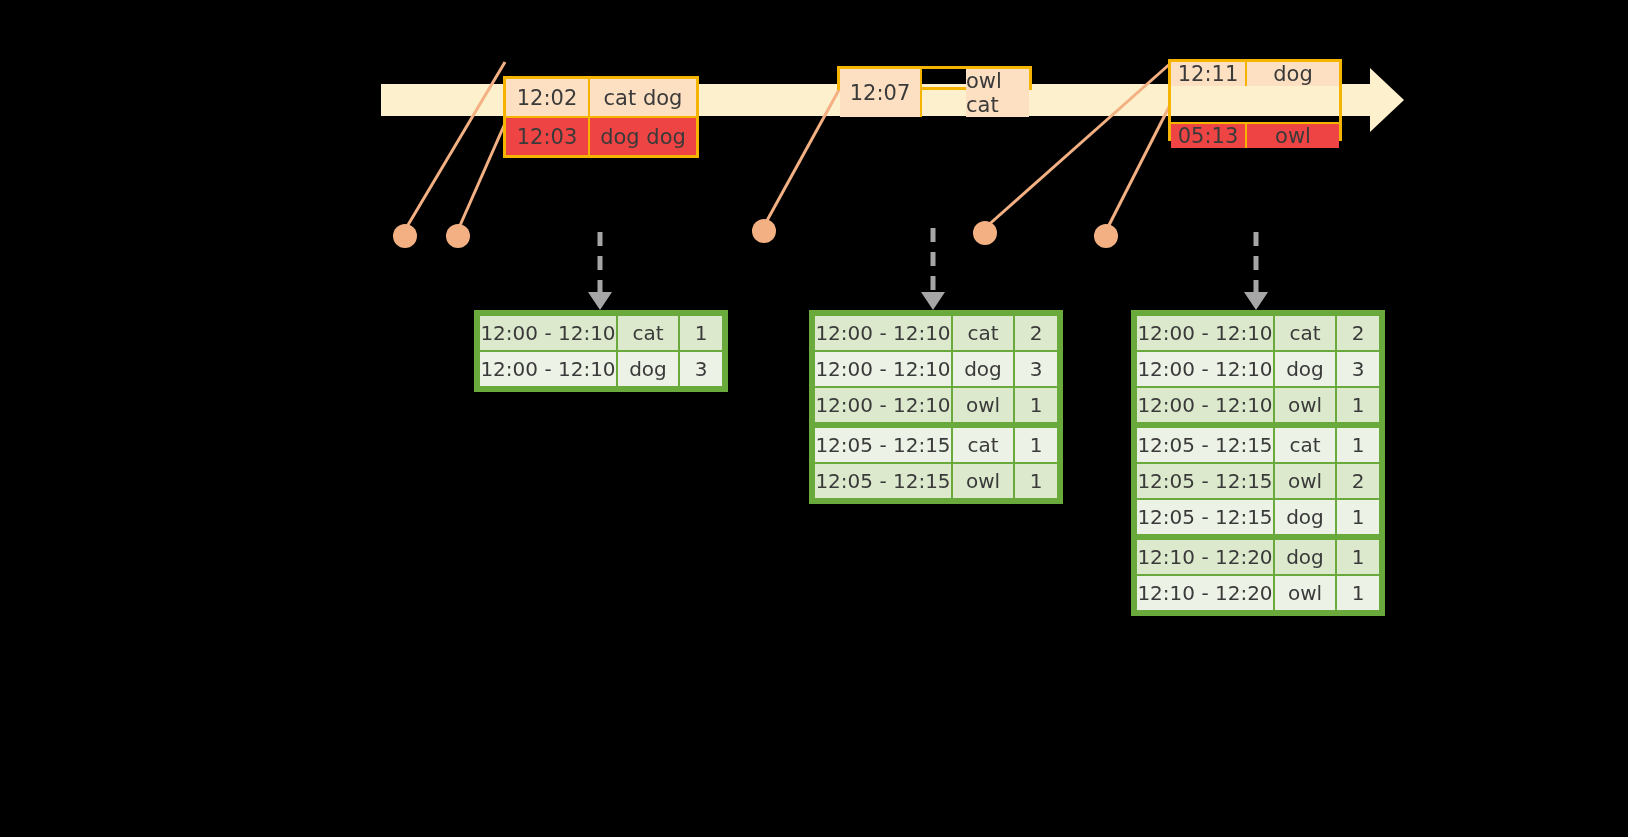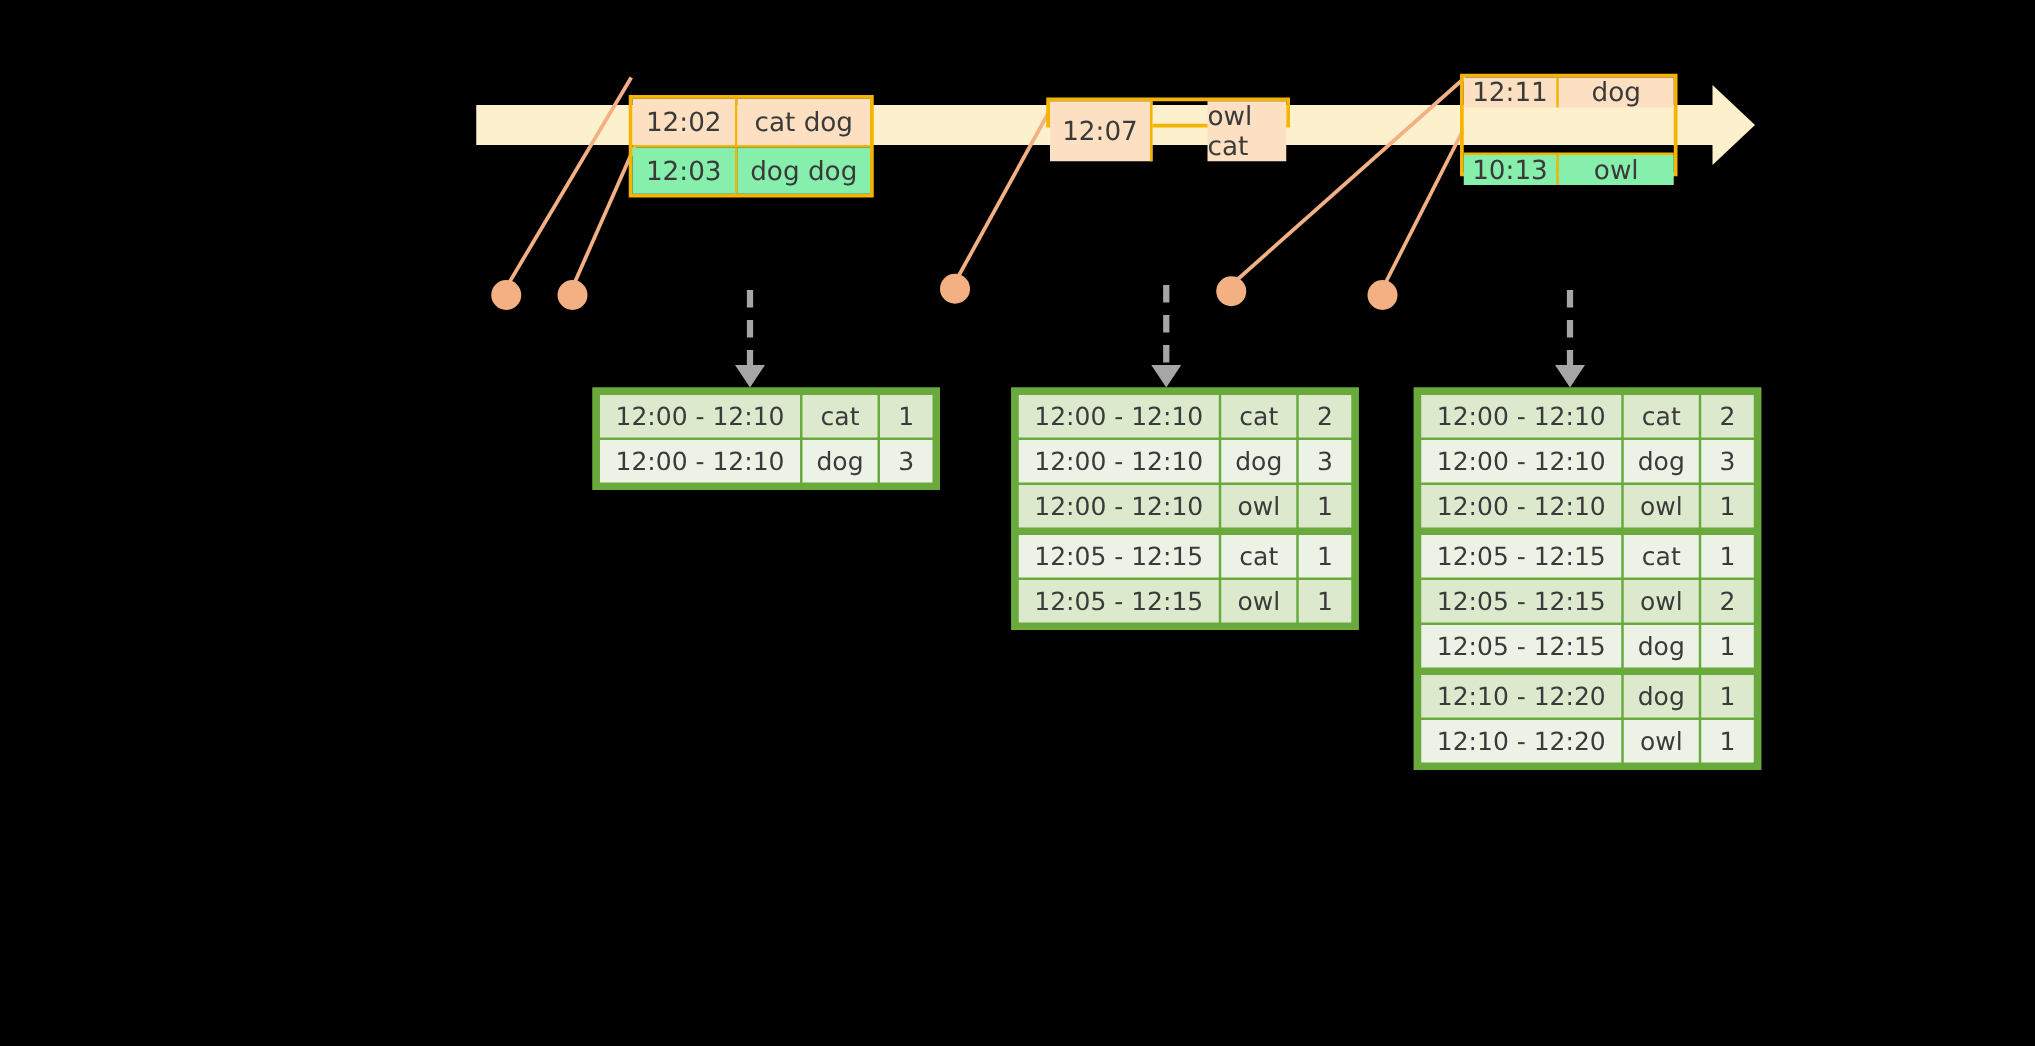--- a/index.html
+++ b/index.html
@@ -16,31 +16,31 @@
 
   
   .evt{position:absolute;border:3px solid #f5b400;box-sizing:border-box;
        display:flex;flex-direction:column;}
   .evt-row{display:flex;flex:1;}
   .evt-row + .evt-row{border-top:2px solid #f5b400;}
   .evt-cell{display:flex;align-items:center;justify-content:center;
        font-size:21px;color:#3a3a3a;box-sizing:border-box;}
   .evt-cell.time{border-right:2px solid #f5b400;}
   .evt-row.shade .evt-cell{background:#fde0c2;}
-  .evt-row.light .evt-cell{background:#86efac;}
+  .evt-row.light .evt-cell{background:#ef4444;}
 
   
   .gtable{position:absolute;border:4px solid #6aaa3c;box-sizing:border-box;
        background:#6aaa3c;display:flex;flex-direction:column;gap:2px;padding:2px;}
   .grow{display:flex;gap:2px;height:34px;}
   .gcell{display:flex;align-items:center;justify-content:center;
        font-size:20px;color:#3a3a3a;box-sizing:border-box;}
   .grow.a .gcell{background:#dce9cd;}
   .grow.b .gcell{background:#ecf2e6;}
-  .gcell.range{width:160px;}
+  .gcell.range{width:136px;}
   .gcell.key{width:60px;}
   .gcell.val{width:42px;}
   .gsep{height:2px;background:#6aaa3c;}
 
   .dot{position:absolute;width:24px;height:24px;border-radius:50%;
        background:#f3b183;}
 </style>
 </head>
 <body>
 
@@ -71,34 +71,34 @@
     <div class="evt-row shade">
       <div class="evt-cell time" style="width:84px;">12:02</div>
       <div class="evt-cell" style="flex:1;">cat dog</div>
     </div>
     <div class="evt-row light">
       <div class="evt-cell time" style="width:84px;">12:03</div>
       <div class="evt-cell" style="flex:1;">dog dog</div>
     </div>
   </div>
 
-  <div class="evt" style="left:837px;top:78px;width:195px;height:24px;">
+  <div class="evt" style="left:837px;top:66px;width:195px;height:24px;">
     <div class="evt-row shade">
       <div class="evt-cell time" style="width:82px;">12:07</div>
       <div class="evt-cell" style="flex:1;margin-left:44px;">owl cat</div>
     </div>
   </div>
 
   <div class="evt" style="left:1168px;top:59px;width:174px;height:82px;gap:36px;">
     <div class="evt-row shade">
       <div class="evt-cell time" style="width:76px;">12:11</div>
       <div class="evt-cell" style="flex:1;">dog</div>
     </div>
     <div class="evt-row light">
-      <div class="evt-cell time" style="width:76px;">10:13</div>
+      <div class="evt-cell time" style="width:76px;">05:13</div>
       <div class="evt-cell" style="flex:1;">owl</div>
     </div>
   </div>
 
   <div id="dots">
       <div class="dot" style="left: 393px; top: 224px;"></div>
       <div class="dot" style="left: 446px; top: 224px;"></div>
       <div class="dot" style="left: 752px; top: 219px;"></div>
       <div class="dot" style="left: 973px; top: 221px;"></div>
       <div class="dot" style="left: 1094px; top: 224px;"></div>

